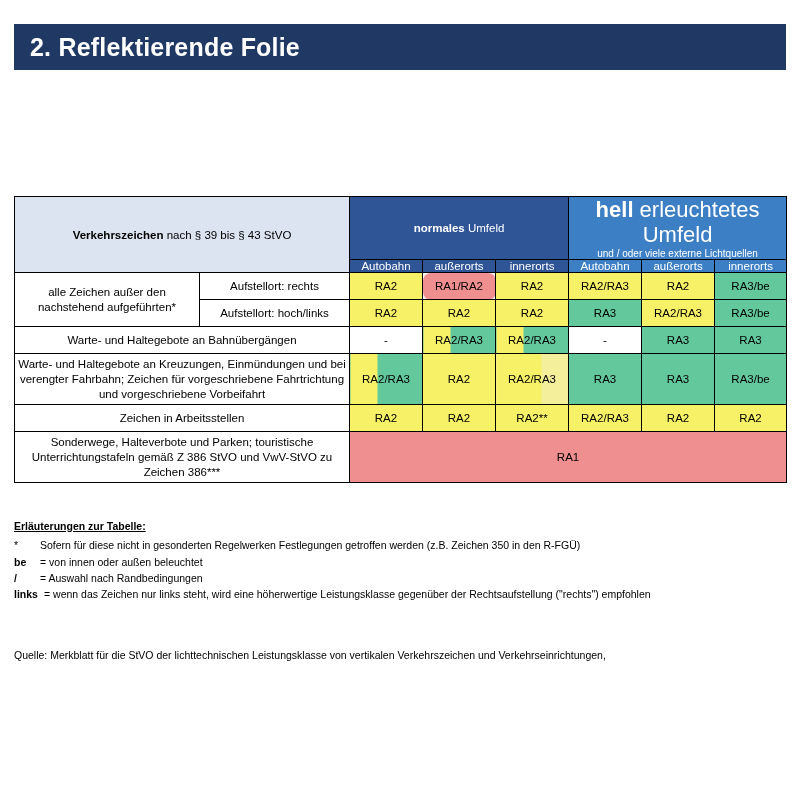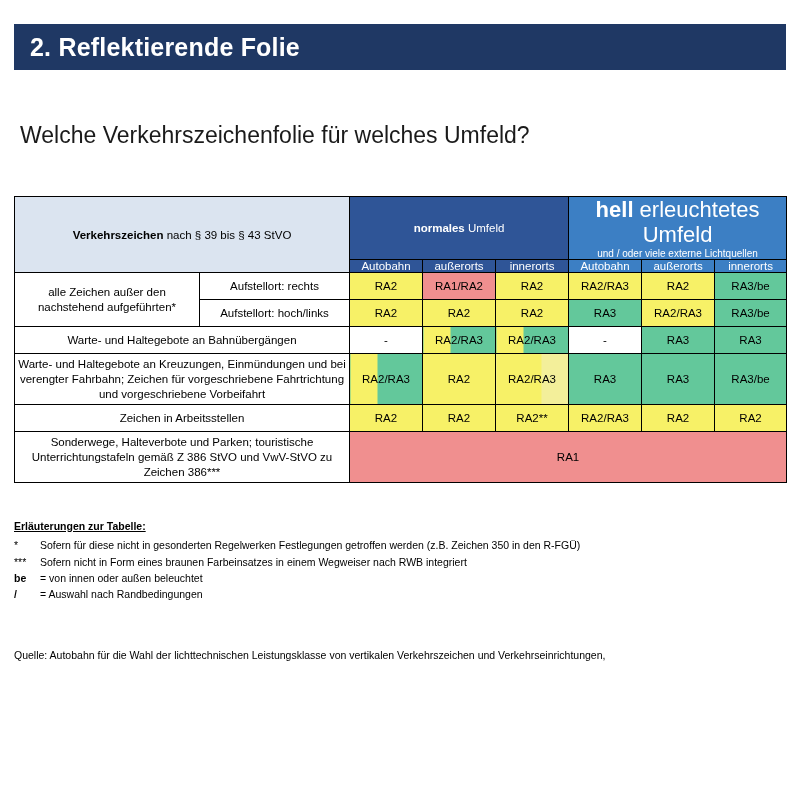--- a/index.html
+++ b/index.html
@@ -118,21 +118,21 @@
     line-height: 1.3;
   }
   .rowlabel-sub {
     background: #ffffff;
     text-align: left;
     font-size: 11.5px;
     padding: 5px 7px;
   }
   .c-yellow { background: #f7f167; }
   .c-green  { background: #63c89b; }
-  .c-red    { background: #f08f8f; }
+  .c-red    { background: #f08f8f; border-radius: 8px; }
   .c-white  { background: #ffffff; }
   .c-yelgreen {
     background: linear-gradient(90deg, #f7f167 0%, #f7f167 38%, #63c89b 38%, #63c89b 100%);
   }
   .c-yelgreen-soft {
     background: linear-gradient(90deg, #f7f167 0%, #f7f167 62%, #f3ef9a 62%, #f3ef9a 100%);
   }
   .cell-val { display: block; padding: 7px 2px; font-size: 11.5px; }
   .cell-tall { padding: 19px 2px; }
   .c-ra1full {
@@ -174,21 +174,20 @@
 </style>
 </head>
 <body>
 
 <div class="slide">
 
   <div class="title-bar">
     <span class="title-text">2. Reflektierende Folie</span>
   </div>
 
-  <div class="subtitle">Welche Verkehrszeichenfolie für welches Umfeld?</div>
 
   <table class="matrix">
     <colgroup>
       <col style="width:185px">
       <col style="width:150px">
       <col style="width:73px">
       <col style="width:73px">
       <col style="width:73px">
       <col style="width:73px">
       <col style="width:73px">
@@ -332,22 +331,22 @@
         <td class="c-ra1full" colspan="6">
             <span class="cell-val cell-tall">RA1</span>
           </td>
       </tr>
     </tbody>
   </table>
 
   <div class="notes">
     <div class="head">Erläuterungen zur Tabelle:</div>
     <div class="line"><span class="marker">*</span><span>Sofern für diese nicht in gesonderten Regelwerken Festlegungen getroffen werden (z.B. Zeichen 350 in den R-FGÜ)</span></div>
-    <div class="line"><span class="marker">***</span><span>Sofern nicht in Form eines braunen Farbeinsatzes in einem Wegweiser nach RWB integriert</span></div>
     <div class="line"><span class="marker" style="font-weight:bold">be</span><span>= von innen oder außen beleuchtet</span></div>
     <div class="line"><span class="marker" style="font-weight:bold">/</span><span>= Auswahl nach Randbedingungen</span></div>
+    <div class="line"><span class="marker wide" style="font-weight:bold">links</span><span>= wenn das Zeichen nur links steht, wird eine höherwertige Leistungsklasse gegenüber der Rechtsaufstellung ("rechts") empfohlen</span></div>
   </div>
 
   <div class="src">
-    <div>Quelle: Autobahn für die Wahl der lichttechnischen Leistungsklasse von vertikalen Verkehrszeichen und Verkehrseinrichtungen,</div>
+    <div>Quelle: Merkblatt für die StVO der lichttechnischen Leistungsklasse von vertikalen Verkehrszeichen und Verkehrseinrichtungen,</div>
   </div>
 
 </div>
 
 </body></html>

